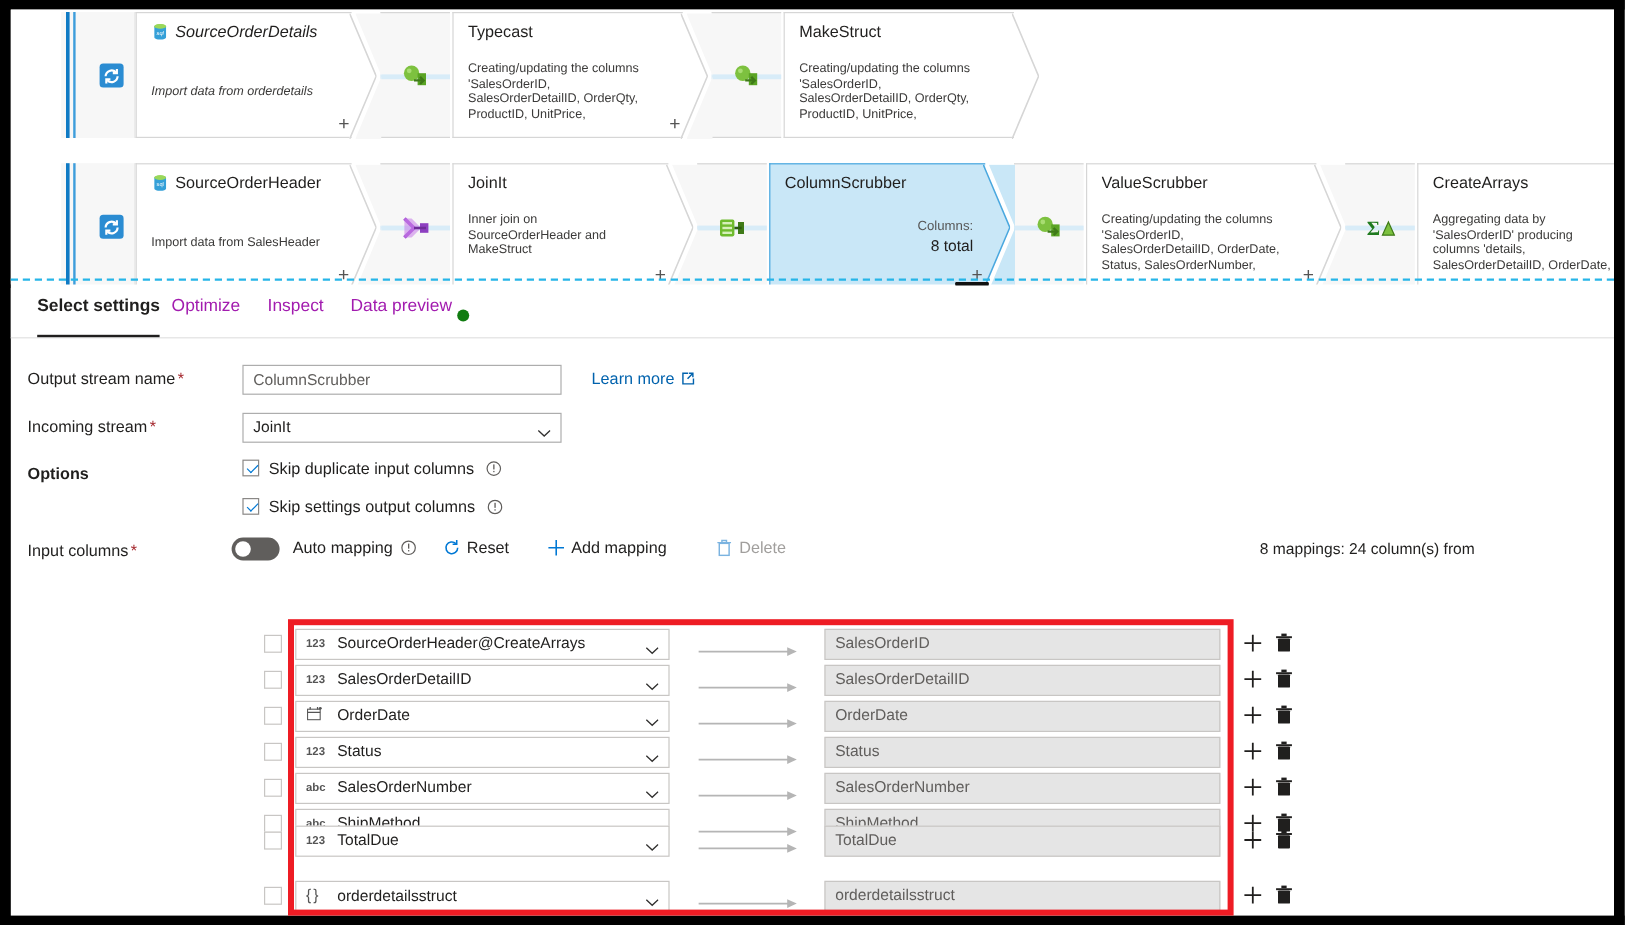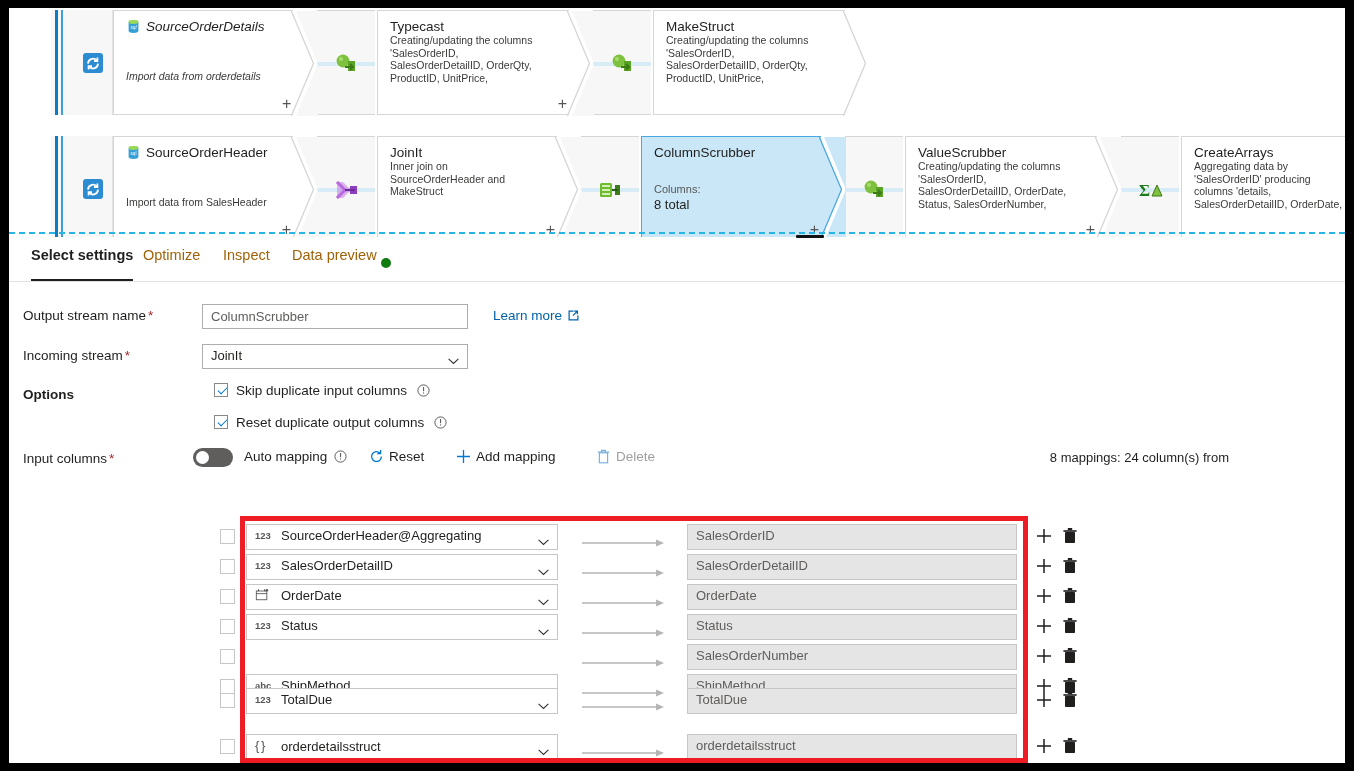--- a/index.html
+++ b/index.html
@@ -44,25 +44,25 @@
 
   .node {
     position:absolute; top:0; height:105px; background:#ffffff;
     border:1px solid #d6d6d6; border-right:none;
     padding:8px 10px 0 12px;
   }
   .node.sel { background:#c9e7f7; border-color:#4aa8df; }
   .node-title { font-size:13.5px; color:#201f1e; white-space:nowrap; overflow:hidden; }
   .node-title .ni { display:inline-block; width:15px; height:15px; vertical-align:-3px; margin-right:5px; }
   .node-desc {
-    font-size:10.5px; line-height:12.6px; color:#3b3a39;
+    margin-top:17px; font-size:10.5px; line-height:12.6px; color:#3b3a39;
     max-height:58px; overflow:hidden; white-space:pre-line;
   }
   .node-desc.single { margin-top:36px; }
-  .node-sub { margin-top:22px; font-size:11px; color:#575757; line-height:15px; }
+  .node-sub { margin-top:22px; font-size:11px; color:#575757; line-height:15px;text-align:right; }
   .node-sub b { font-weight:400; color:#201f1e; display:block; font-size:13px; }
   .node-arrow {
     position:absolute; right:-20px; top:0; width:22px; height:105px;
     background:#ffffff;
     clip-path:polygon(0 0, 0 100%, 100% 50%);
     border:none;
   }
   .node-edge {
     position:absolute; right:-21px; top:0; width:23px; height:105px;
     background:#d6d6d6;
@@ -94,21 +94,21 @@
   .splitter-handle {
     position:absolute; left:796px; top:235px; width:28px; height:3px; background:#111; border-radius:1px;
   }
 
   
   .tabbar {
     position:absolute; left:9px; top:240px; width:1336px; height:42px;
     border-bottom:1px solid #e1e1e1; background:#fff;
   }
   .tab {
-    position:absolute; top:7px; height:34px; font-size:14.5px; color:#a16207;
+    position:absolute; top:7px; height:34px; font-size:14.5px; color:#a21caf;
     cursor:pointer; white-space:nowrap; padding-bottom:8px;
   }
   .tab.active { color:#201f1e; font-weight:bold; border-bottom:2px solid #201f1e; }
   .green-dot {
     position:absolute; width:10px; height:10px; border-radius:50%; background:#107c10;
     top:18px; left:372px;
   }
 
   
   .form { position:absolute; left:9px; top:290px; width:1336px; }
@@ -128,21 +128,21 @@
     font-size:13px; color:#201f1e;
   }
   .chev-sm {
     position:absolute; right:8px; top:8px; width:11px; height:7px;
   }
   .learn {
     position:absolute; left:484px; font-size:13.5px; color:#0062ad; white-space:nowrap;
   }
   .ext-ico { display:inline-block; width:12px; height:12px; margin-left:5px; vertical-align:-1px; }
 
-  .cbrow { position:absolute; left:193px; font-size:13.5px; color:#201f1e; white-space:nowrap;margin-left:12px; }
+  .cbrow { position:absolute; left:193px; font-size:13.5px; color:#201f1e; white-space:nowrap; }
   .cbx {
     display:inline-block; width:14px; height:14px; border:1px solid #8a8886; background:#fff;
     vertical-align:-2px; margin-right:8px; position:relative;
   }
   .cbx::after {
     content:""; position:absolute; left:3px; top:3px; width:8px; height:4px;
     border-left:1.7px solid #0078d4; border-bottom:1.7px solid #0078d4;
     transform:rotate(-45deg);
   }
   .info-ico { display:inline-block; width:13px; height:13px; margin-left:10px; vertical-align:-2px; }
@@ -418,21 +418,21 @@
 
     <div class="cbrow" style="top:93px">
       <span class="cbx"></span><span>Skip duplicate input columns</span><span class="info-ico"><svg viewBox="0 0 13 13" width="13" height="13">
             <circle cx="6.5" cy="6.5" r="5.6" fill="none" stroke="#605e5c" stroke-width="1"></circle>
             <rect x="6" y="3" width="1.1" height="4.2" fill="#605e5c"></rect>
             <rect x="6" y="8.4" width="1.1" height="1.1" fill="#605e5c"></rect>
           </svg></span>
     </div>
 
     <div class="cbrow" style="top:125px">
-      <span class="cbx"></span><span>Reset duplicate output columns</span><span class="info-ico"><svg viewBox="0 0 13 13" width="13" height="13">
+      <span class="cbx"></span><span>Skip settings output columns</span><span class="info-ico"><svg viewBox="0 0 13 13" width="13" height="13">
             <circle cx="6.5" cy="6.5" r="5.6" fill="none" stroke="#605e5c" stroke-width="1"></circle>
             <rect x="6" y="3" width="1.1" height="4.2" fill="#605e5c"></rect>
             <rect x="6" y="8.4" width="1.1" height="1.1" fill="#605e5c"></rect>
           </svg></span>
     </div>
 
     <div class="f-label" style="top:161px;left:14px">
       <span>Input columns</span><span class="req">*</span>
     </div>
   </div>
@@ -463,21 +463,21 @@
             <path d="M1.8 3.2h11.4M5.6 3.2V1.4h3.8v1.8" fill="none" stroke="#7bb3e0" stroke-width="1.2"></path>
           </svg></span><span>Delete</span>
     </div>
     <div class="mapcount">8 mappings: 24 column(s) from</div>
   </div>
 
 
   <div class="tbody" id="tbody">
       <div class="trow" style="top: 0px;">
         <div class="rowcb"></div>
-        <div class="src-field"><span class="typetag">123</span><span>SourceOrderHeader@Aggregating</span><span class="chev-sm" style="top:9px"><svg viewBox="0 0 11 7" width="11" height="7">
+        <div class="src-field"><span class="typetag">123</span><span>SourceOrderHeader@CreateArrays</span><span class="chev-sm" style="top:9px"><svg viewBox="0 0 11 7" width="11" height="7">
               <path d="M0.6 0.8L5.5 5.4 10.4 0.8" stroke="#323130" stroke-width="1.1" fill="none"></path>
             </svg></span></div>
         <div class="arrowline"><svg viewBox="0 0 88 10" width="88" height="10" style="margin-top:-4px">
             <path d="M0 5h78" stroke="#b5b5b5" stroke-width="1.6"></path>
             <path d="M74 1.4L82 5l-8 3.6z" fill="#b5b5b5"></path>
           </svg></div>
         <div class="dst-field"><span>SalesOrderID</span></div>
         <div class="act-add"><svg viewBox="0 0 18 18" width="18" height="18">
             <path d="M9 2v14M2 9h14" stroke="#201f1e" stroke-width="1.5"></path>
           </svg></div>
@@ -544,20 +544,23 @@
             <path d="M9 2v14M2 9h14" stroke="#201f1e" stroke-width="1.5"></path>
           </svg></div>
         <div class="act-del"><svg viewBox="0 0 16 18" width="16" height="18">
             <rect x="3" y="5" width="10" height="11" rx="0.8" fill="#201f1e"></rect>
             <rect x="1.4" y="3.2" width="13.2" height="1.6" fill="#201f1e"></rect>
             <rect x="5.8" y="1" width="4.4" height="2.2" fill="#201f1e"></rect>
           </svg></div>
       </div>
       <div class="trow" style="top: 120px;">
         <div class="rowcb"></div>
+        <div class="src-field"><span class="typetag">abc</span><span>SalesOrderNumber</span><span class="chev-sm" style="top:9px"><svg viewBox="0 0 11 7" width="11" height="7">
+              <path d="M0.6 0.8L5.5 5.4 10.4 0.8" stroke="#323130" stroke-width="1.1" fill="none"></path>
+            </svg></span></div>
         <div class="arrowline"><svg viewBox="0 0 88 10" width="88" height="10" style="margin-top:-4px">
             <path d="M0 5h78" stroke="#b5b5b5" stroke-width="1.6"></path>
             <path d="M74 1.4L82 5l-8 3.6z" fill="#b5b5b5"></path>
           </svg></div>
         <div class="dst-field"><span>SalesOrderNumber</span></div>
         <div class="act-add"><svg viewBox="0 0 18 18" width="18" height="18">
             <path d="M9 2v14M2 9h14" stroke="#201f1e" stroke-width="1.5"></path>
           </svg></div>
         <div class="act-del"><svg viewBox="0 0 16 18" width="16" height="18">
             <rect x="3" y="5" width="10" height="11" rx="0.8" fill="#201f1e"></rect>

